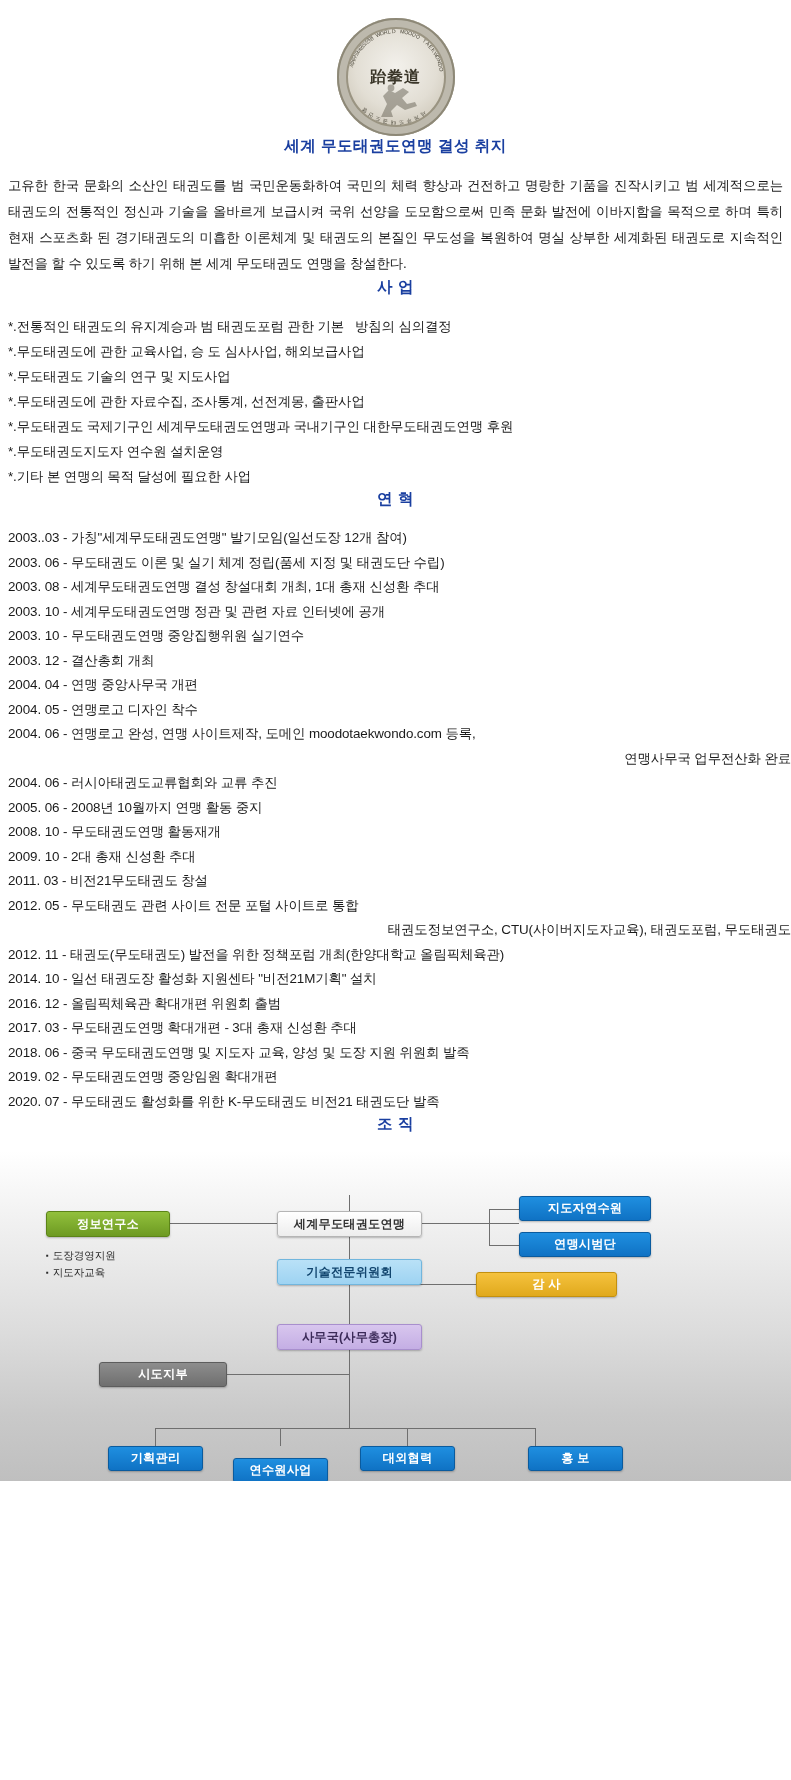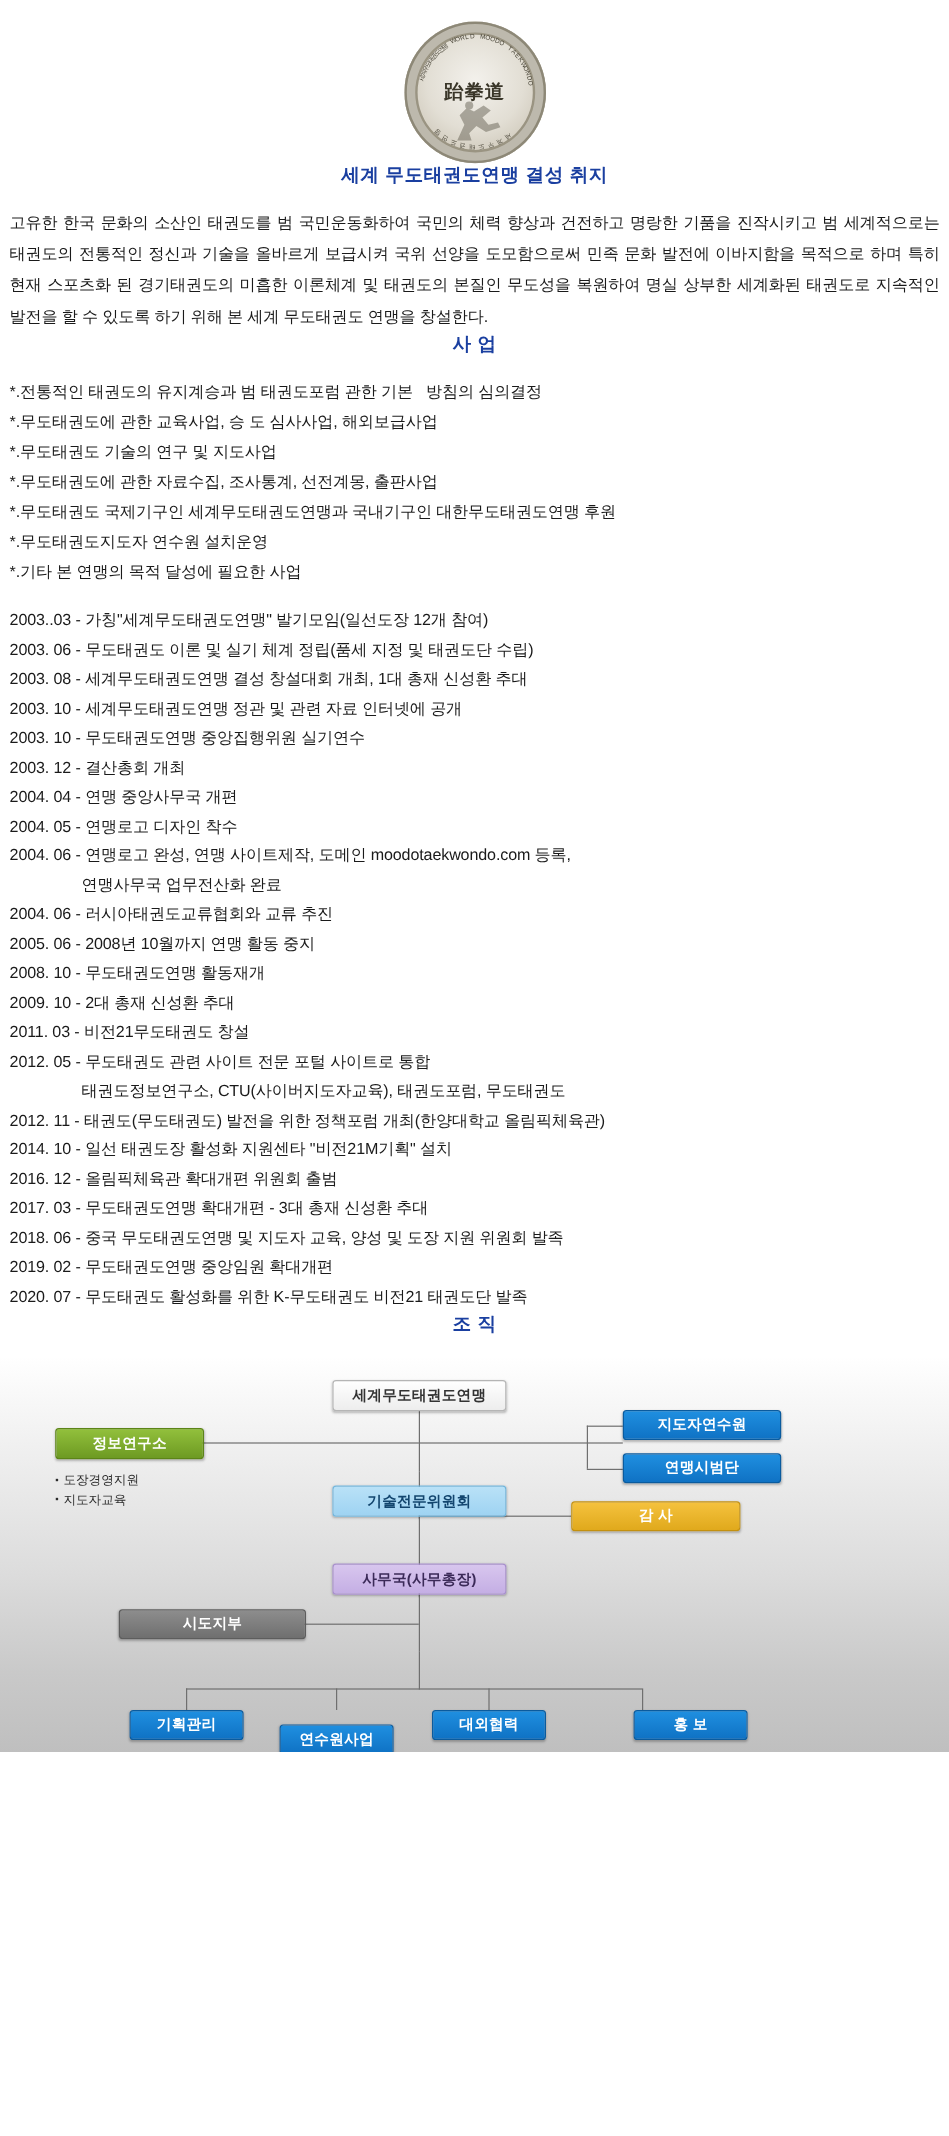--- a/index.html
+++ b/index.html
@@ -112,21 +112,21 @@
     margin: 16px 0 0 8px;
     padding: 0;
     list-style: none;
   }
   .hist-list li {
     font-size: 13.4px;
     line-height: 24.5px;
     letter-spacing: -0.1px;
     white-space: pre-wrap;
   }
-  .hist-list li .cont { display: block; padding-left: 60px; }
+  .hist-list li .cont { display: block; padding-left: 60px; text-align: right; }
 
   
   .org {
     position: relative;
     margin-top: 16px;
     width: 791px;
     height: 330px;
     background: linear-gradient(180deg, #ffffff 0%, #f3f3f3 18%, #dcdcdc 55%, #c9c9c9 80%, #bfbfbf 100%);
     overflow: hidden;
   }
@@ -143,21 +143,21 @@
     letter-spacing: 0.2px;
     box-shadow: 0 1px 2px rgba(0,0,0,0.25);
     white-space: nowrap;
   }
   .n-blue   { background: linear-gradient(180deg,#1f8fe0 0%,#0f72c4 100%); border:1px solid #0a5b9e; }
   .n-lblue  { background: linear-gradient(180deg,#b9e1f7 0%,#9ed3f2 100%); border:1px solid #72b6dd; color:#12456e; }
   .n-green  { background: linear-gradient(180deg,#92c03c 0%,#6d9a22 100%); border:1px solid #5c8418; }
   .n-gold   { background: linear-gradient(180deg,#f5c23e 0%,#e0a91c 100%); border:1px solid #c3900f; }
   .n-purple { background: linear-gradient(180deg,#d8c6ee 0%,#c4aee4 100%); border:1px solid #a88fcd; color:#3b2a58; }
   .n-gray   { background: linear-gradient(180deg,#8d8d8d 0%,#6f6f6f 100%); border:1px solid #5d5d5d; }
-  .n-white  { background: linear-gradient(180deg,#ffffff 0%,#ededed 100%); border:1px solid #b5b5b5; color:#333333; }
+  .n-white  { background: linear-gradient(180deg,#ffffff 0%,#ededed 100%); border:1px solid #b5b5b5; color:#333333;margin-top:40px; }
 
   .ln { position: absolute; background: #6f6f6f; }
   .ln.h { height: 1px; }
   .ln.v { width: 1px; }
 
   .bullets {
     position: absolute;
     font-size: 10.5px;
     color: #2b2b2b;
     line-height: 16px;
@@ -235,20 +235,21 @@
   <ul class="biz-list" id="bizList">
       <li>*.전통적인 태권도의 유지계승과 범 태권도포럼 관한 기본   방침의 심의결정</li>
       <li>*.무도태권도에 관한 교육사업, 승 도 심사사업, 해외보급사업</li>
       <li>*.무도태권도 기술의 연구 및 지도사업</li>
       <li>*.무도태권도에 관한 자료수집, 조사통계, 선전계몽, 출판사업</li>
       <li>*.무도태권도 국제기구인 세계무도태권도연맹과 국내기구인 대한무도태권도연맹 후원</li>
       <li>*.무도태권도지도자 연수원 설치운영</li>
       <li>*.기타 본 연맹의 목적 달성에 필요한 사업</li>
     </ul>
 
+  <h2 class="section-title t-history">연 혁</h2>
   <ul class="hist-list" id="histList">
       <li><span>2003..03</span> - <span>가칭"세계무도태권도연맹" 발기모임(일선도장 12개 참여)</span></li>
       <li><span>2003. 06</span> - <span>무도태권도 이론 및 실기 체계 정립(품세 지정 및 태권도단 수립)</span></li>
       <li><span>2003. 08</span> - <span>세계무도태권도연맹 결성 창설대회 개최, 1대 총재 신성환 추대</span></li>
       <li><span>2003. 10</span> - <span>세계무도태권도연맹 정관 및 관련 자료 인터넷에 공개</span></li>
       <li><span>2003. 10</span> - <span>무도태권도연맹 중앙집행위원 실기연수</span></li>
       <li><span>2003. 12</span> - <span>결산총회 개최</span></li>
       <li><span>2004. 04</span> - <span>연맹 중앙사무국 개편</span></li>
       <li><span>2004. 05</span> - <span>연맹로고 디자인 착수</span></li>
       <li><span>2004. 06</span> - <span>연맹로고 완성, 연맹 사이트제작, 도메인 moodotaekwondo.com 등록,</span><span class="cont">연맹사무국 업무전산화 완료</span></li>
@@ -299,21 +300,21 @@
     <div class="node n-blue" style="left:519px; top:45px; width:132px; height:25px;">지도자연수원</div>
 
     <div class="node n-blue" style="left:519px; top:81px; width:132px; height:25px;">연맹시범단</div>
 
     <div class="node n-lblue" style="left:277px; top:108px; width:145px; height:26px;">기술전문위원회</div>
 
     <div class="node n-gold" style="left:476px; top:121px; width:141px; height:25px;">감 사</div>
 
     <div class="node n-purple" style="left:277px; top:173px; width:145px; height:26px;">사무국(사무총장)</div>
 
-    <div class="node n-gray" style="left:99px; top:211px; width:156px; height:25px;">시도지부</div>
+    <div class="node n-gray" style="left:99px; top:211px; width:128px; height:25px;">시도지부</div>
 
     <div class="node n-blue" style="left:108px; top:295px; width:95px; height:25px;">기획관리</div>
 
     <div class="node n-blue" style="left:233px; top:295px; width:95px; height:25px;margin-top:12px;">연수원사업</div>
 
     <div class="node n-blue" style="left:360px; top:295px; width:95px; height:25px;">대외협력</div>
 
     <div class="node n-blue" style="left:488px; top:295px; width:95px; height:25px;margin-left:40px;">홍 보</div>
 
     <div class="bullets" id="orgNotes" style="left:46px; top:96px;">

